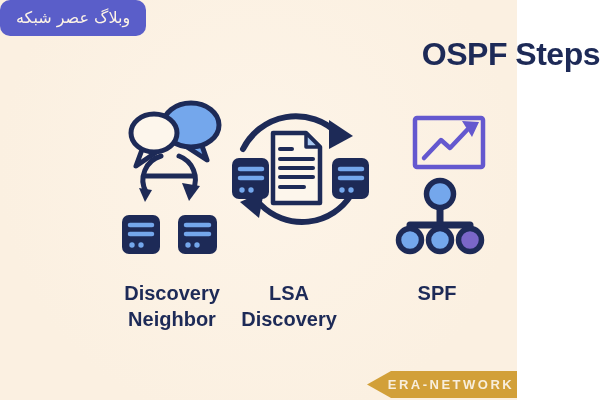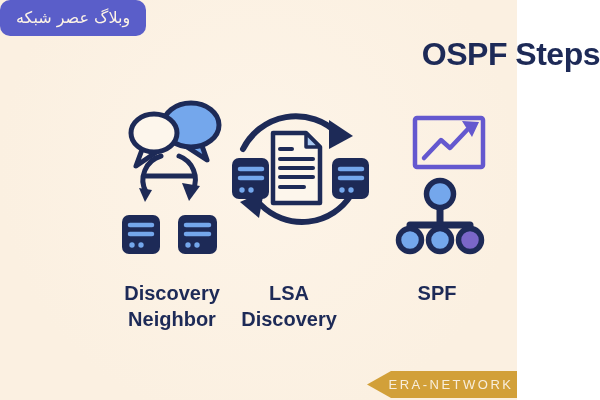--- a/index.html
+++ b/index.html
@@ -50,21 +50,21 @@
   }
   .label-nd{left:82px;width:180px;}
   .label-lsa{left:219px;width:140px;}
   .label-spf{left:347px;width:180px;}
   .label-line{display:block;}
   .ribbon{
     position:absolute;right:0;top:371px;height:27px;width:150px;
     background:var(--ribbon-gold);
     clip-path:polygon(0 50%, 24px 0%, 100% 0%, 100% 100%, 24px 100%);
     color:var(--cream-text);
-    font-size:13px;letter-spacing:2.5px;font-weight:400;
+    font-size:13px;letter-spacing:2.5px;font-weight:700;
     line-height:27px;text-align:center;
     padding-left:18px;
   }
   
   .navy-f{fill:var(--navy);}
   .navy-s{stroke:var(--navy);fill:none;}
   .blue-f{fill:var(--light-blue);}
   .blue-s{stroke:var(--light-blue);fill:none;}
   .cream-f{fill:var(--paper);}
   .purple-s{stroke:var(--purple);fill:none;}

